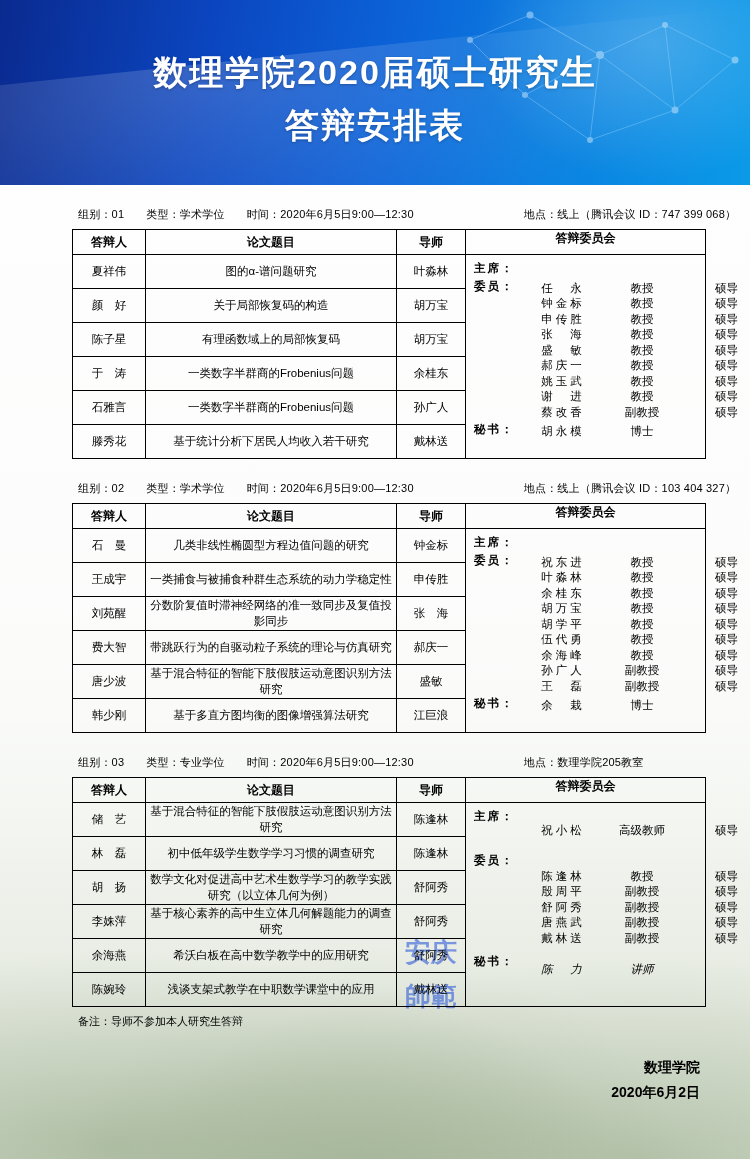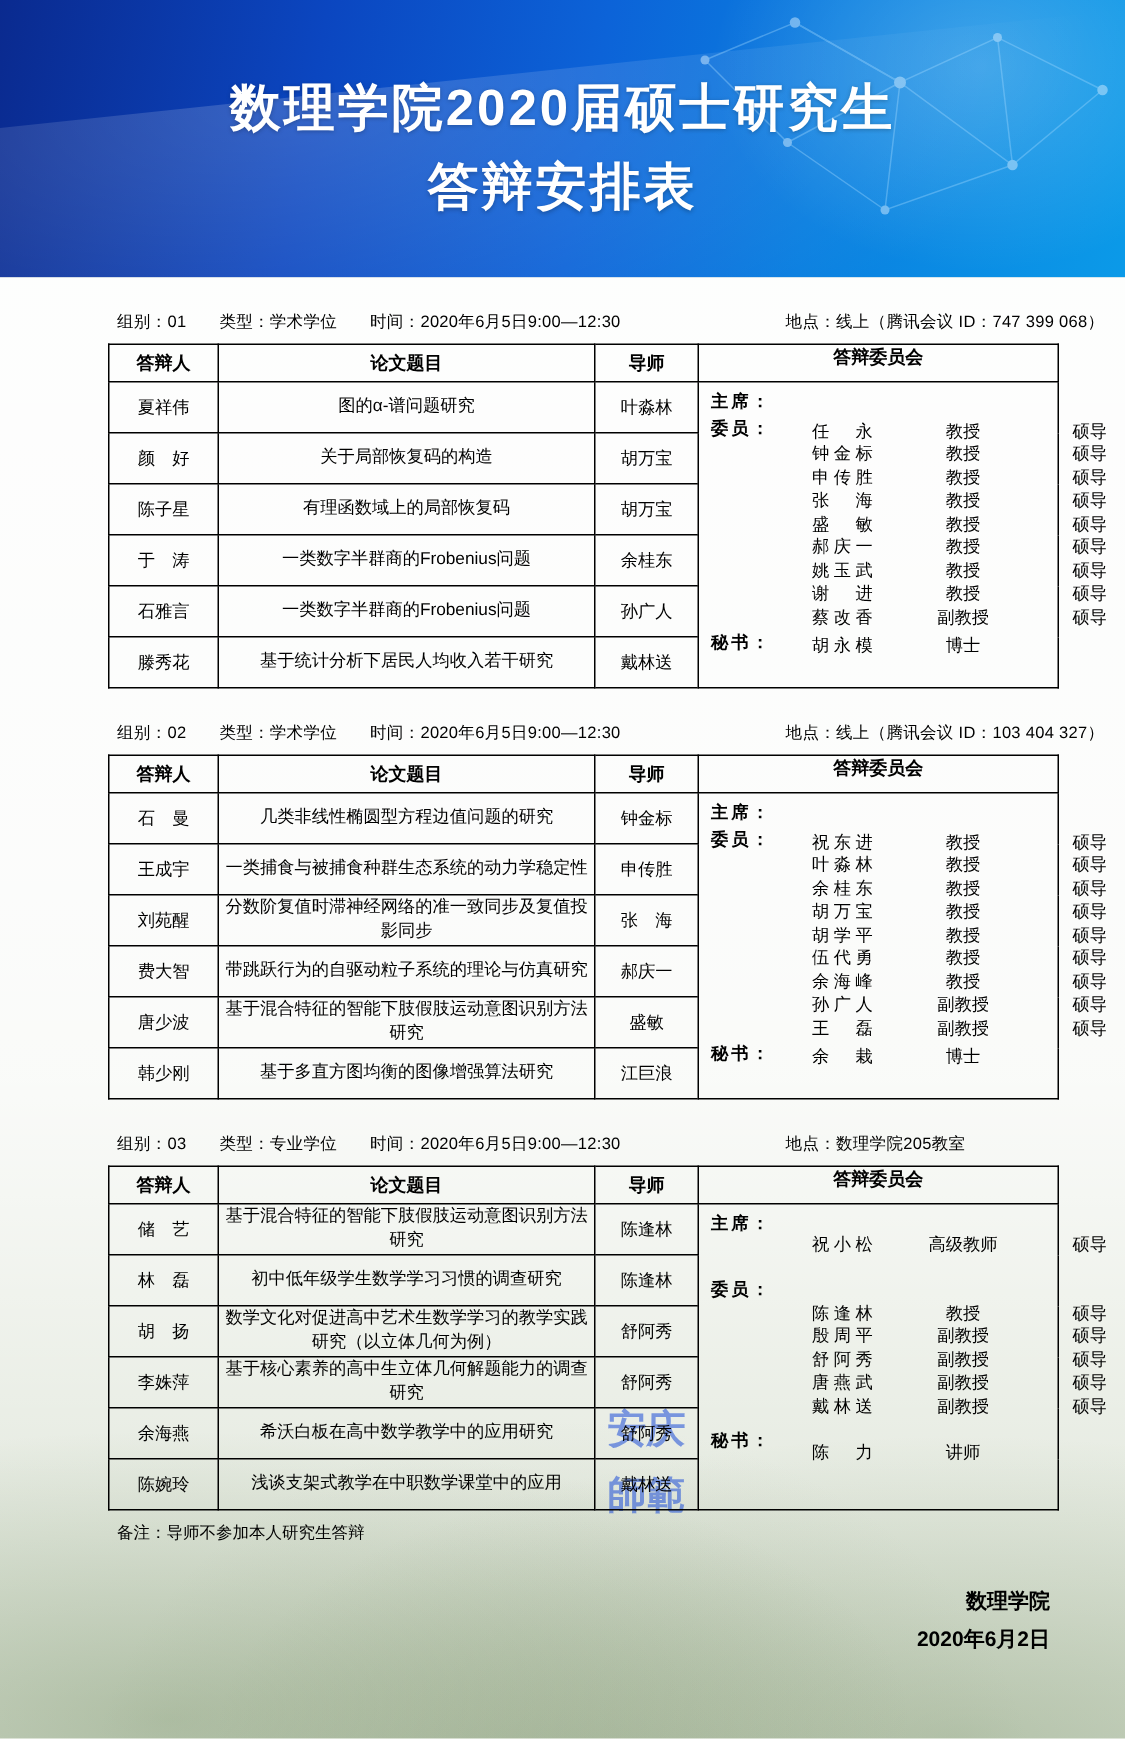--- a/index.html
+++ b/index.html
@@ -445,21 +445,21 @@
                 <div class="mem">
                       <span class="nm">戴林送</span>
                       <span class="ti">副教授</span>
                       <span class="tu">硕导</span>
                     </div>
               </div>
             </div>
             <div class="comm-row sec-block" style="margin-top:10px;">
               <div class="comm-lab">秘书：</div>
               <div class="comm-list">
-                <div class="mem" style="padding-top:8px;">
+                <div class="mem" style="padding-top:8px;font-style:italic;">
                       <span class="nm">陈　力</span>
                       <span class="ti">讲师</span>
                       <span class="tu"></span>
                     </div>
               </div>
             </div>
           </div>
         </td>
       </tr>
       <tr>

